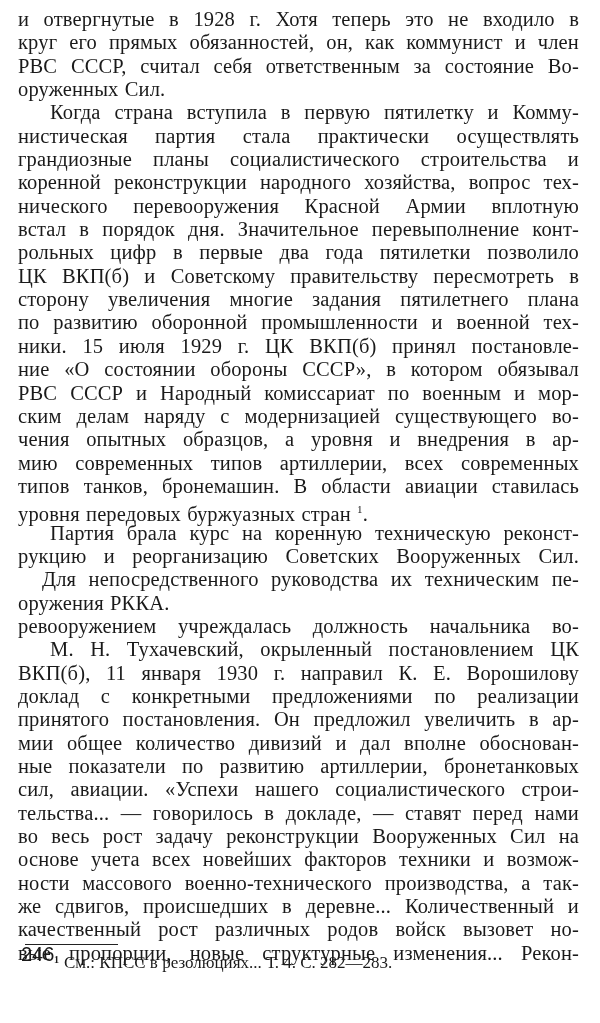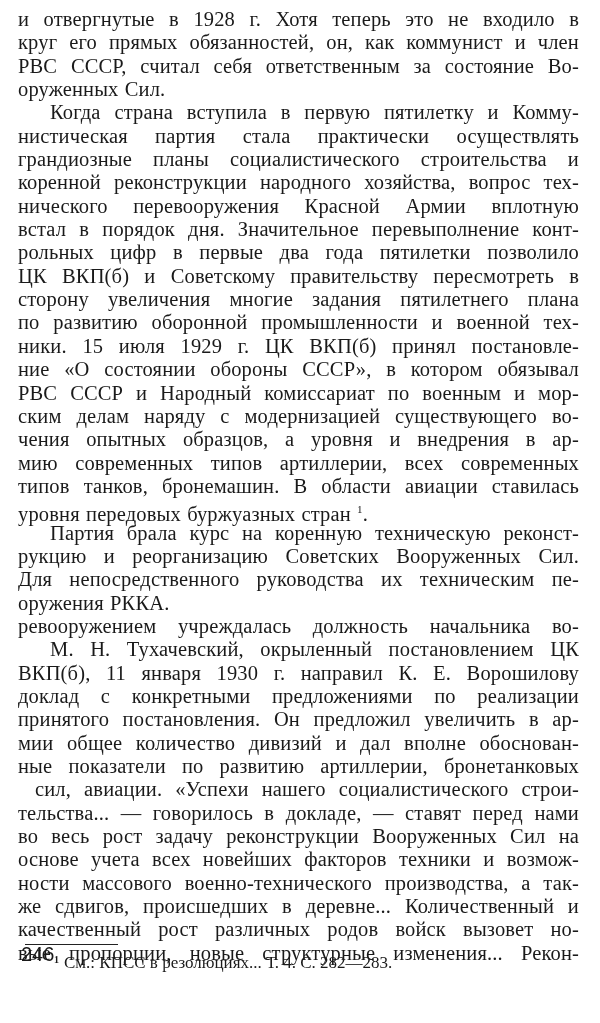--- a/index.html
+++ b/index.html
@@ -53,30 +53,30 @@
     <div class="line" style="word-spacing: 0px;"><span>ники. 15 июля 1929 г. ЦК ВКП(б) принял постановле-</span></div>
     <div class="line" style="word-spacing: 0px;"><span>ние «О состоянии обороны СССР», в котором обязывал</span></div>
     <div class="line" style="word-spacing: 0px;"><span>РВС СССР и Народный комиссариат по военным и мор-</span></div>
     <div class="line" style="word-spacing: 0px;"><span>ским делам наряду с модернизацией существующего во-</span></div>
     <div class="line" style="word-spacing: 0px;"><span>чения опытных образцов, а уровня и внедрения в ар-</span></div>
     <div class="line" style="word-spacing: 0px;"><span>мию современных типов артиллерии, всех современных</span></div>
     <div class="line" style="word-spacing: 0px;"><span>типов танков, бронемашин. В области авиации ставилась</span></div>
     <div class="line last"><span>уровня передовых буржуазных стран</span> <sup class="ref">1</sup><span>.</span></div>
     <div class="line indent" style="word-spacing: 0px;"><span>Партия брала курс на коренную техническую реконст-</span></div>
     <div class="line" style="word-spacing: 0px;"><span>рукцию и реорганизацию Советских Вооруженных Сил.</span></div>
-    <div class="line" style="word-spacing: 0px;"><span>Для непосредственного руководства их техническим пе-</span></div>
+    <div class="line" style="word-spacing: 0px; margin-left: 24px;"><span>Для непосредственного руководства их техническим пе-</span></div>
     <div class="line last"><span>оружения РККА.</span></div>
     <div class="line" style="word-spacing: 0px;"><span>ревооружением учреждалась должность начальника во-</span></div>
     <div class="line indent" style="word-spacing: 0px;"><span>М. Н. Тухачевский, окрыленный постановлением ЦК</span></div>
     <div class="line" style="word-spacing: 0px;"><span>ВКП(б), 11 января 1930 г. направил К. Е. Ворошилову</span></div>
     <div class="line" style="word-spacing: 0px;"><span>доклад с конкретными предложениями по реализации</span></div>
     <div class="line" style="word-spacing: 0px;"><span>принятого постановления. Он предложил увеличить в ар-</span></div>
     <div class="line" style="word-spacing: 0px;"><span>мии общее количество дивизий и дал вполне обоснован-</span></div>
     <div class="line" style="word-spacing: 0px;"><span>ные показатели по развитию артиллерии, бронетанковых</span></div>
-    <div class="line" style="word-spacing: 0px; margin-left: 17px;"><span>сил, авиации. «Успехи нашего социалистического строи-</span></div>
+    <div class="line" style="word-spacing: 0px;"><span>сил, авиации. «Успехи нашего социалистического строи-</span></div>
     <div class="line" style="word-spacing: 0px;"><span>тельства... — говорилось в докладе, — ставят перед нами</span></div>
     <div class="line" style="word-spacing: 0px;"><span>во весь рост задачу реконструкции Вооруженных Сил на</span></div>
     <div class="line" style="word-spacing: 0px;"><span>основе учета всех новейших факторов техники и возмож-</span></div>
     <div class="line" style="word-spacing: 0px;"><span>ности массового военно-технического производства, а так-</span></div>
     <div class="line" style="word-spacing: 0px;"><span>же сдвигов, происшедших в деревне... Количественный и</span></div>
     <div class="line" style="word-spacing: 0px;"><span>качественный рост различных родов войск вызовет но-</span></div>
     <div class="line" style="word-spacing: 0px;"><span>вые пропорции, новые структурные изменения... Рекон-</span></div>
   </div>
 
 <div class="rule"></div>

